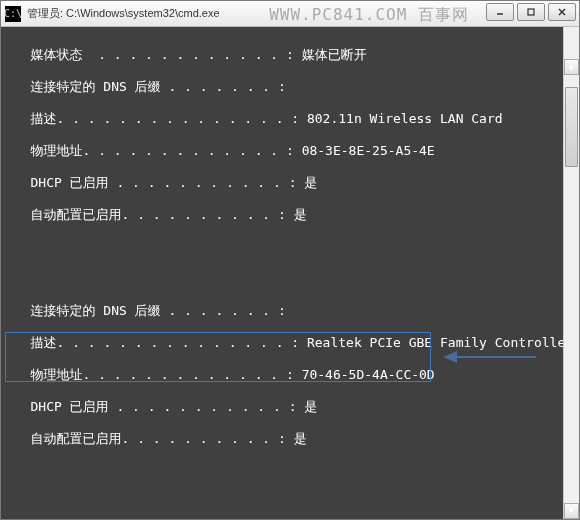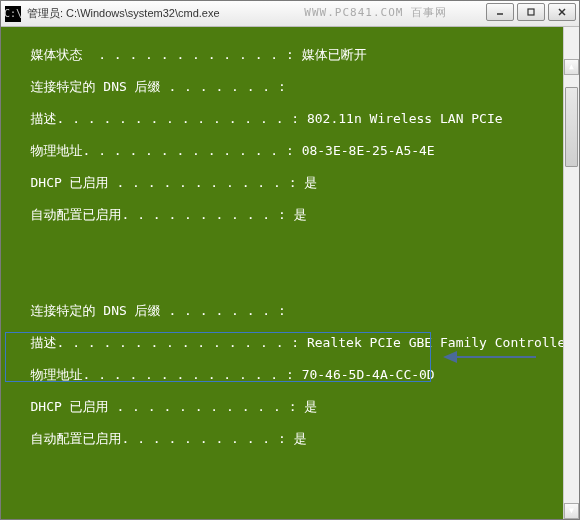--- a/index.html
+++ b/index.html
@@ -1,25 +1,25 @@
 <!DOCTYPE html>
 <html><head>
 <meta charset="utf-8">
 <style>
 * { margin: 0; padding: 0; box-sizing: border-box; }
 body { background: #d4d4d4; font-family: "SimSun", "Consolas", monospace; font-size: 13px; }
 .window { width: 580px; height: 520px; background: #fff; border: 1px solid #7a7a7a; position: relative; }
 .titlebar { height: 26px; background: linear-gradient(#fdfdfd, #e8e8e8); border-bottom: 1px solid #bbb; display: flex; align-items: center; padding: 0 4px; position: relative; }
 .titlebar-icon { width: 16px; height: 16px; background: #000; margin-right: 6px; display: inline-flex; align-items: center; justify-content: center; color: #ccc; font-size: 10px; }
 .titlebar-text { font-size: 11px; color: #333; font-family: "Microsoft YaHei", sans-serif; }
-.watermark { position: absolute; right: 132px; top: 4px; color: #aaa; font-size: 11px; letter-spacing: 1px; pointer-events: none; }
+.watermark { position: absolute; right: 110px; top: 4px; color: #aaa; font-size: 16px; letter-spacing: 1px; pointer-events: none; }
 .win-controls { position: absolute; right: 3px; top: 2px; display: flex; gap: 3px; }
 .win-btn { width: 28px; height: 18px; border: 1px solid #8a8a8a; background: linear-gradient(#fafafa,#dcdcdc); border-radius: 2px; display: flex; align-items: center; justify-content: center; font-size: 10px; cursor: pointer; }
 .win-btn svg { width: 10px; height: 10px; }
-.console { background: #4d7c0f; color: #fff; height: calc(100% - 26px); padding: 4px 6px; overflow: hidden; font-family: "SimSun","Consolas",monospace; font-size: 13px; line-height: 16px; white-space: pre; position: relative; }
+.console { background: #404040; color: #fff; height: calc(100% - 26px); padding: 4px 6px; overflow: hidden; font-family: "SimSun","Consolas",monospace; font-size: 13px; line-height: 16px; white-space: pre; position: relative; }
 .line { white-space: pre; }
 .highlight-box { position: absolute; border: 1px solid #3a78c4; pointer-events: none; }
 .arrow { position: absolute; pointer-events: none; }
 .scrollbar { position: absolute; right: 0; top: 0; bottom: 0; width: 16px; background: #f0f0f0; border-left: 1px solid #ccc; }
 .scroll-up, .scroll-down { height: 16px; background: linear-gradient(#fafafa,#e0e0e0); border: 1px solid #aaa; display: flex; align-items: center; justify-content: center; font-size: 8px; cursor: pointer; }
 .scroll-down { position: absolute; bottom: 0; left: 0; right: 0; }
 .scroll-thumb { position: absolute; left: 1px; right: 1px; top: 60px; height: 80px; background: linear-gradient(#e8e8e8,#cfcfcf); border: 1px solid #999; border-radius: 1px; cursor: pointer; }
 </style>
 </head>
 <body>
@@ -45,21 +45,21 @@
             <line x1="2" y1="2" x2="8" y2="8" stroke="#333" stroke-width="1.5"></line>
             <line x1="8" y1="2" x2="2" y2="8" stroke="#333" stroke-width="1.5"></line>
           </svg>
         </div>
     </div>
   </div>
 
   <div class="console">
 <div class="line"><span>   媒体状态  . . . . . . . . . . . . :</span><span> 媒体已断开</span></div>
 <div class="line"><span>   连接特定的 DNS 后缀 . . . . . . . :</span><span></span></div>
-<div class="line"><span>   描述. . . . . . . . . . . . . . . :</span><span> 802.11n Wireless LAN PCIe</span></div>
+<div class="line"><span>   描述. . . . . . . . . . . . . . . :</span><span> 802.11n Wireless LAN Card</span></div>
 <div class="line"><span>   物理地址. . . . . . . . . . . . . :</span><span> 08-3E-8E-25-A5-4E</span></div>
 <div class="line"><span>   DHCP 已启用 . . . . . . . . . . . :</span><span> 是</span></div>
 <div class="line"><span>   自动配置已启用. . . . . . . . . . :</span><span> 是</span></div>
 <div class="line"> </div>
 <div class="line"> </div>
 <div class="line"><span>   连接特定的 DNS 后缀 . . . . . . . :</span><span></span></div>
 <div class="line"><span>   描述. . . . . . . . . . . . . . . :</span><span> Realtek PCIe GBE Family Controller</span></div>
 <div class="line"><span>   物理地址. . . . . . . . . . . . . :</span><span> 70-46-5D-4A-CC-0D</span></div>
 <div class="line"><span>   DHCP 已启用 . . . . . . . . . . . :</span><span> 是</span></div>
 <div class="line"><span>   自动配置已启用. . . . . . . . . . :</span><span> 是</span></div>

